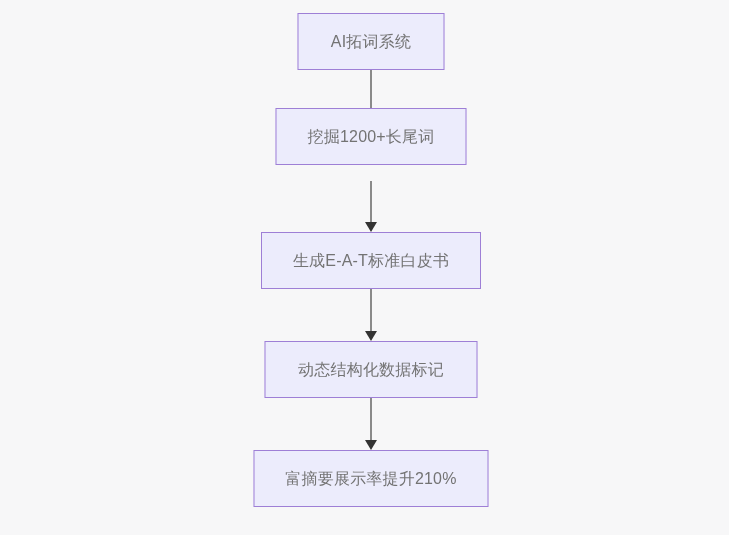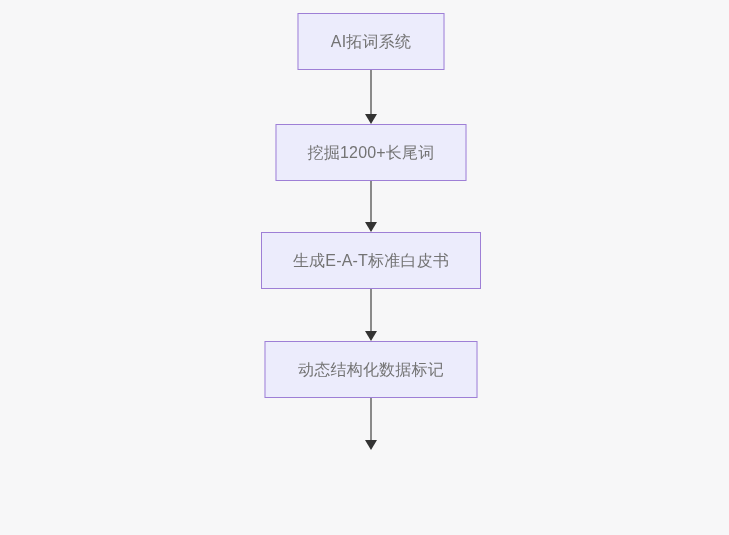--- a/index.html
+++ b/index.html
@@ -88,20 +88,21 @@
     <div class="head"></div>
   </div>
 
   <div class="connector" style="top:398px; height:52px;">
     <div class="stem" style="height:42px;"></div>
     <div class="head"></div>
   </div>
 
   <div class="node" style="top:13px; width:147px; height:57px;">AI拓词系统</div>
 
-  <div class="node" style="top:124px; width:191px; height:57px;">挖掘1200+长尾词</div>
+  <div class="node" style="top:108px; width:191px; height:57px;">挖掘1200+长尾词</div>
 
   <div class="node" style="top:232px; width:220px; height:57px;">生成E-A-T标准白皮书</div>
 
   <div class="node" style="top:341px; width:213px; height:57px;">动态结构化数据标记</div>
 
+  <div class="node" style="top:450px; width:235px; height:57px;">富摘要展示率提升210%</div>
 
 </div>
 
 </body></html>

